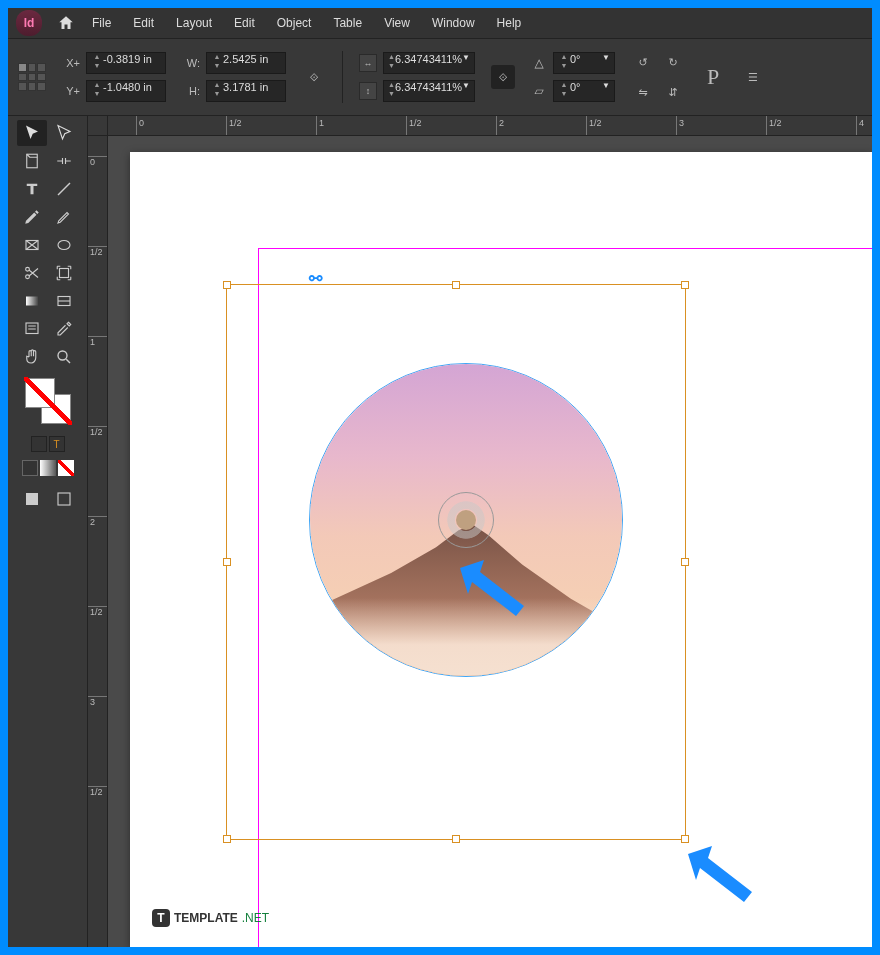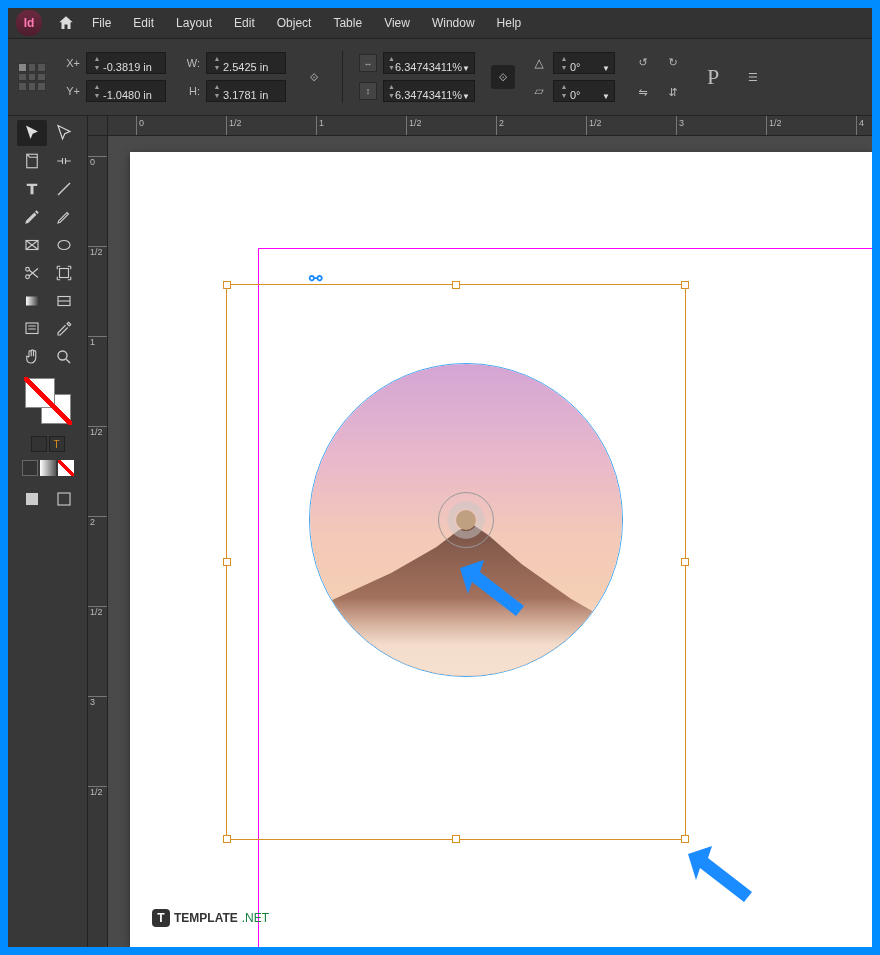--- a/index.html
+++ b/index.html
@@ -10,21 +10,21 @@
 .menubar { height: 30px; background: #333; display: flex; align-items: center; padding: 0 8px; gap: 2px; }
 .app-icon { width: 26px; height: 26px; background: linear-gradient(180deg,#6b2940,#4e1d2e); border-radius: 12px; display: flex; align-items: center; justify-content: center; color: #fe7ab2; font-weight: 700; font-size: 12px; margin-right: 8px; }
 .home-icon { width: 28px; display: flex; align-items: center; justify-content: center; color: #ddd; }
 .menu-item { color: #ddd; padding: 4px 10px; font-size: 12px; cursor: pointer; }
 
 
 .controlbar { height: 78px; background: #383838; border-top: 1px solid #222; border-bottom: 1px solid #222; display: flex; align-items: center; padding: 6px 10px; gap: 16px; }
 .ctrl-group { display: flex; flex-direction: column; gap: 6px; }
 .ctrl-row { display: flex; align-items: center; gap: 6px; }
 .ctrl-label { color: #bbb; font-size: 11px; min-width: 18px; text-align: right; }
-.num-input { background: #262626; border: 1px solid #1a1a1a; color: #ddd; width: 80px; height: 22px; font-size: 11px; padding: 0 4px; display: flex; align-items: flex-end; justify-content: space-between; }
+.num-input { background: #262626; border: 1px solid #1a1a1a; color: #ddd; width: 80px; height: 22px; font-size: 11px; padding: 0 4px; display: flex; align-items: flex-start; justify-content: space-between; }
 .num-input .val { flex: 1; }
 .spin { display:flex; flex-direction:column; width:12px; }
 .spin span { height: 9px; font-size: 7px; color: #999; line-height: 7px; text-align:center; cursor:pointer; }
 .ref-grid { width: 28px; height: 28px; display: grid; grid-template: repeat(3,1fr)/repeat(3,1fr); gap: 1px; }
 .ref-grid span { background: #555; border: 1px solid #333; }
 .ref-grid span.sel { background: #888; }
 .mini-icon { width: 18px; height: 18px; background: #444; border: 1px solid #2a2a2a; display:flex;align-items:center;justify-content:center;color:#bbb;font-size:9px; }
 .divider { width: 1px; height: 52px; background: #222; }
 .rot-icon { color:#bbb; font-size:12px; width:16px; text-align:center;}
 .ctrl-iconbtn { width:24px;height:24px;color:#bbb;display:flex;align-items:center;justify-content:center;cursor:pointer;}

